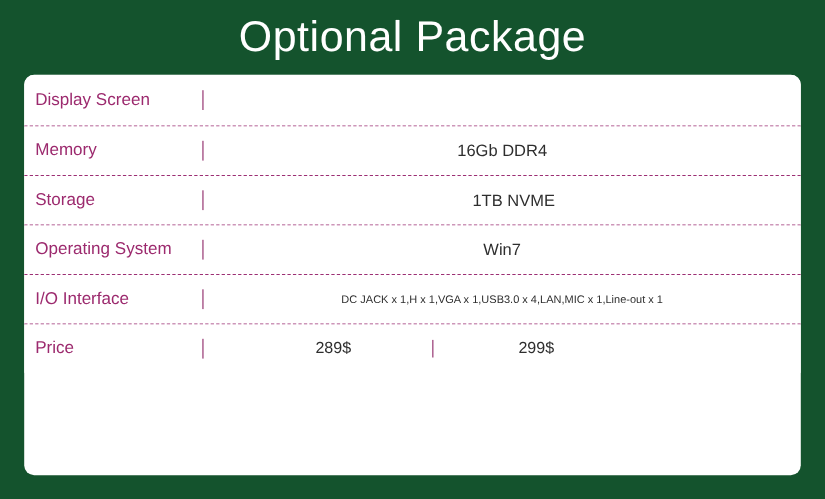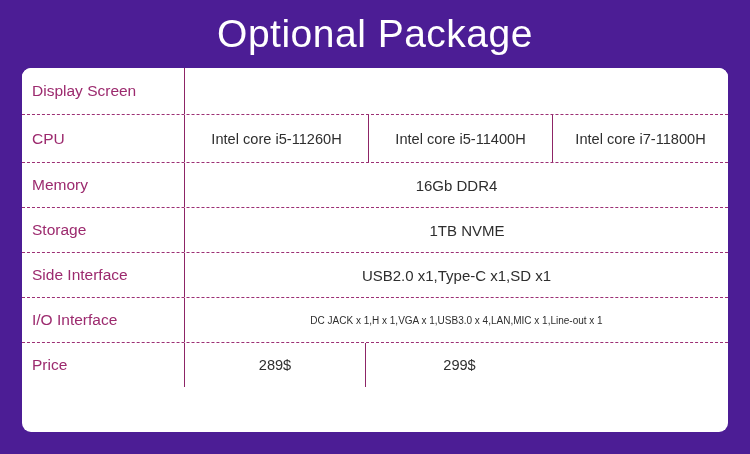--- a/index.html
+++ b/index.html
@@ -10,21 +10,21 @@
     width: 750px;
     height: 454px;
     background: #860b63;
     font-family: "Liberation Sans", sans-serif;
     overflow: hidden;
   }
   .page {
     position: relative;
     width: 750px;
     height: 454px;
-    background: #4c1d95;
+    background: #14532d;
     box-sizing: border-box;
   }
   .title {
     position: absolute;
     top: 8px;
     left: 0;
     width: 750px;
     text-align: center;
     color: #ffffff;
     font-size: 39px;
@@ -44,20 +44,21 @@
     overflow: hidden;
     box-sizing: border-box;
   }
   .row {
     position: relative;
     display: flex;
     width: 100%;
     box-sizing: border-box;
     border-bottom: 1px dashed #9c2f74;
     background: #ffffff;
+    align-items: center;
   }
   .row:last-child {
     border-bottom: none;
   }
   .label-cell {
     width: 163px;
     flex: 0 0 163px;
     box-sizing: border-box;
     padding: 0 0 0 10px;
     display: flex;
@@ -110,59 +111,51 @@
   .price-row .sub:nth-child(2) { flex: 0 0 187px; }
   .price-row .sub:nth-child(3) { flex: 1 1 auto; }
 
   .h-display  { height: 47px; }
   .h-cpu      { height: 48px; }
   .h-memory   { height: 45px; }
   .h-storage  { height: 45px; gap: 21px; }
   .h-os       { height: 45px; }
   .h-side     { height: 45px; }
   .h-io       { height: 45px; }
-  .h-price    { height: 44px; }
+  .h-price    { height: 44px; gap: 28px; }
 </style>
 </head>
 <body>
 
 <div class="page">
 
   <div class="title">Optional Package</div>
 
   <div class="table-card">
 
     <div class="row h-display">
       <div class="label-cell">Display Screen</div>
     </div>
 
-    <div class="row h-cpu">
-      <div class="label-cell">CPU</div>
-      <div class="split-cell cpu-row">
-        <div class="sub">Intel core i5-11260H</div>
-        <div class="sub">Intel core i5-11400H</div>
-        <div class="sub">Intel core i7-11800H</div>
-      </div>
-    </div>
 
     <div class="row h-memory">
       <div class="label-cell">Memory</div>
       <div class="value-cell">16Gb DDR4</div>
     </div>
 
     <div class="row h-storage">
       <div class="label-cell">Storage</div>
       <div class="value-cell">1TB NVME</div>
     </div>
 
+    <div class="row h-os">
+      <div class="label-cell">Operating System</div>
+      <div class="value-cell">Win7</div>
+    </div>
 
-    <div class="row h-side">
-      <div class="label-cell">Side Interface</div>
-      <div class="value-cell">USB2.0 x1,Type-C x1,SD x1</div>
-    </div>
 
     <div class="row h-io">
       <div class="label-cell">I/O Interface</div>
       <div class="value-cell small">DC JACK x 1,H x 1,VGA  x 1,USB3.0 x 4,LAN,MIC x 1,Line-out x 1</div>
     </div>
 
     <div class="row h-price">
       <div class="label-cell">Price</div>
       <div class="split-cell price-row">
         <div class="sub">289$</div>

